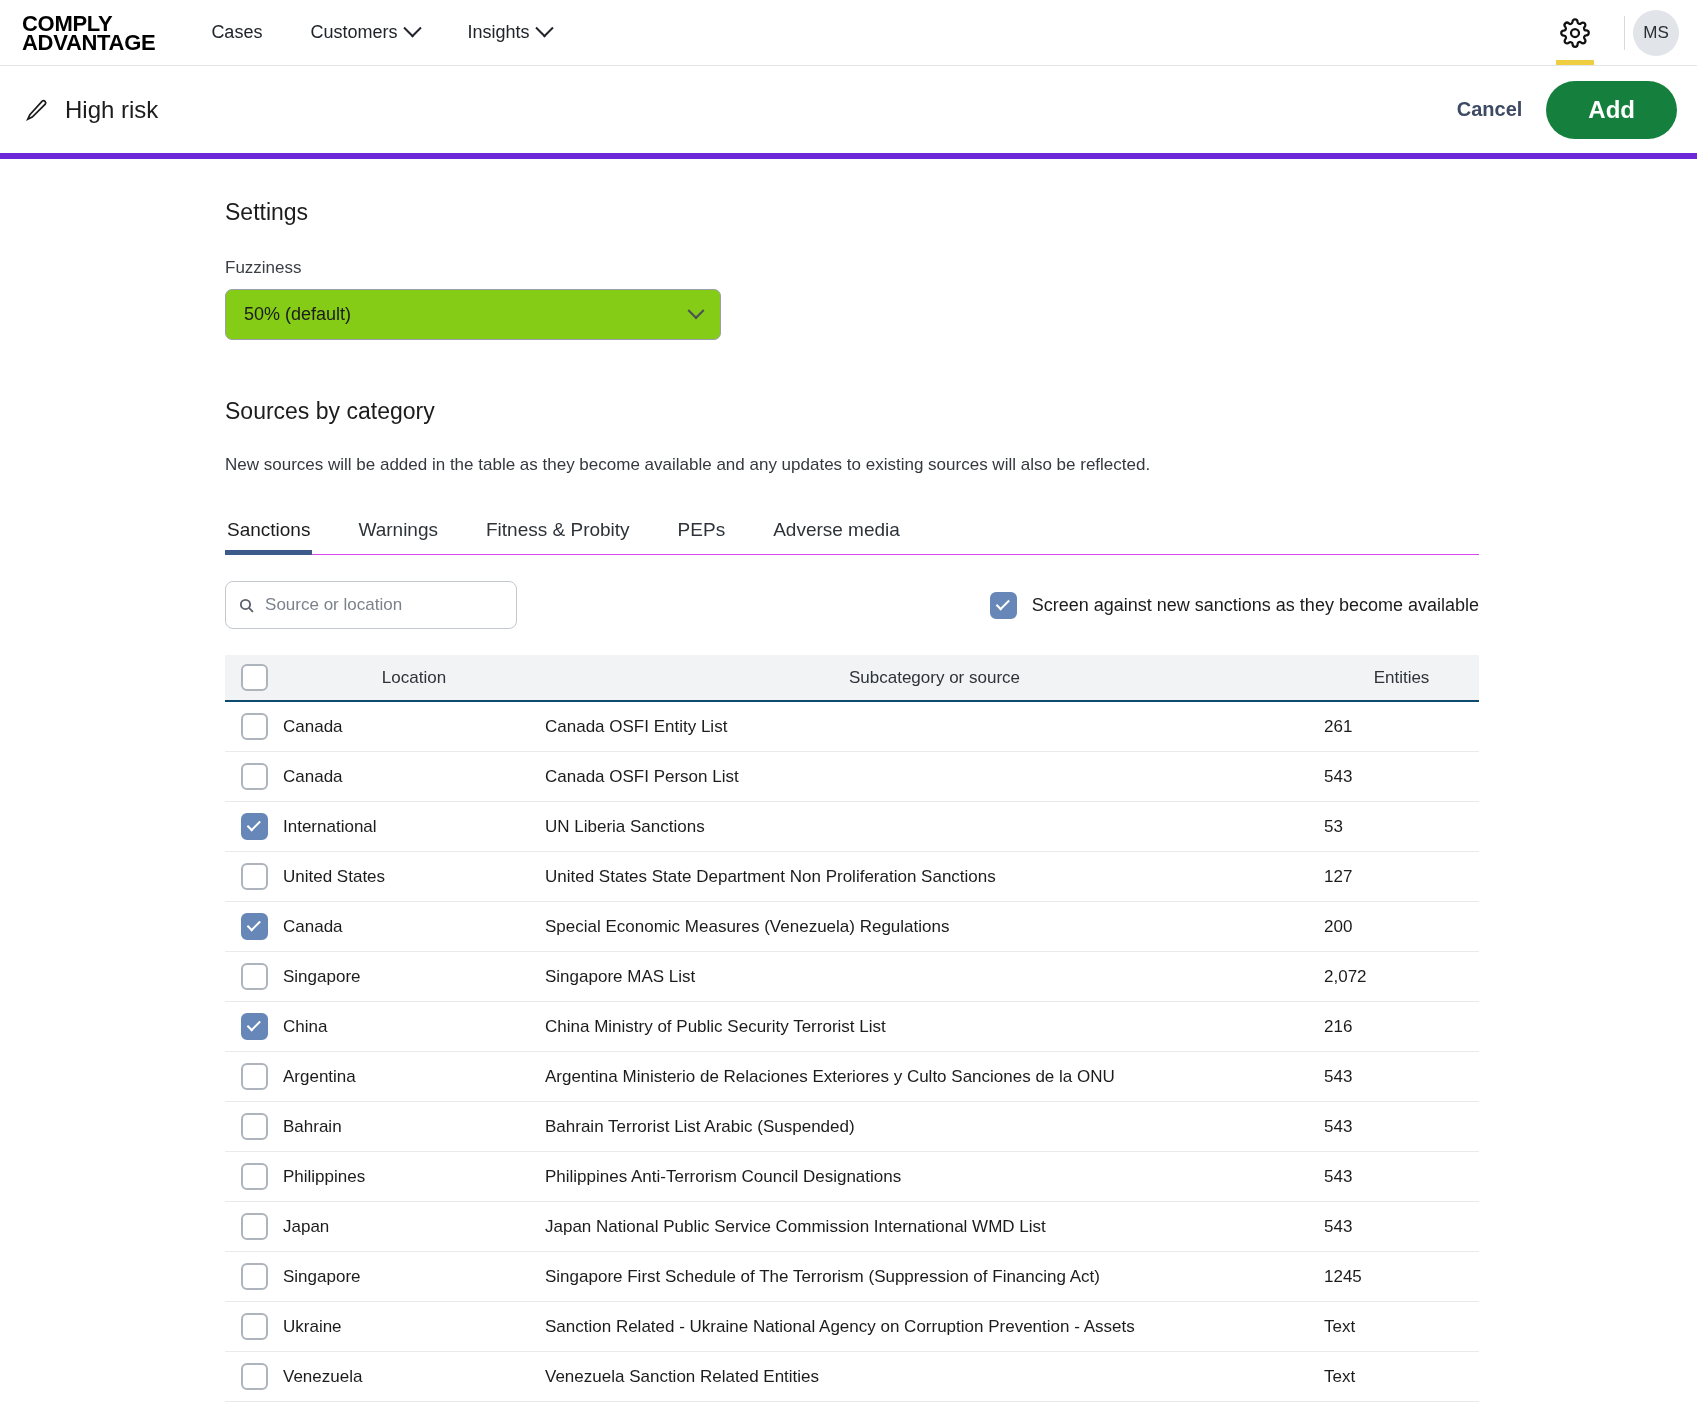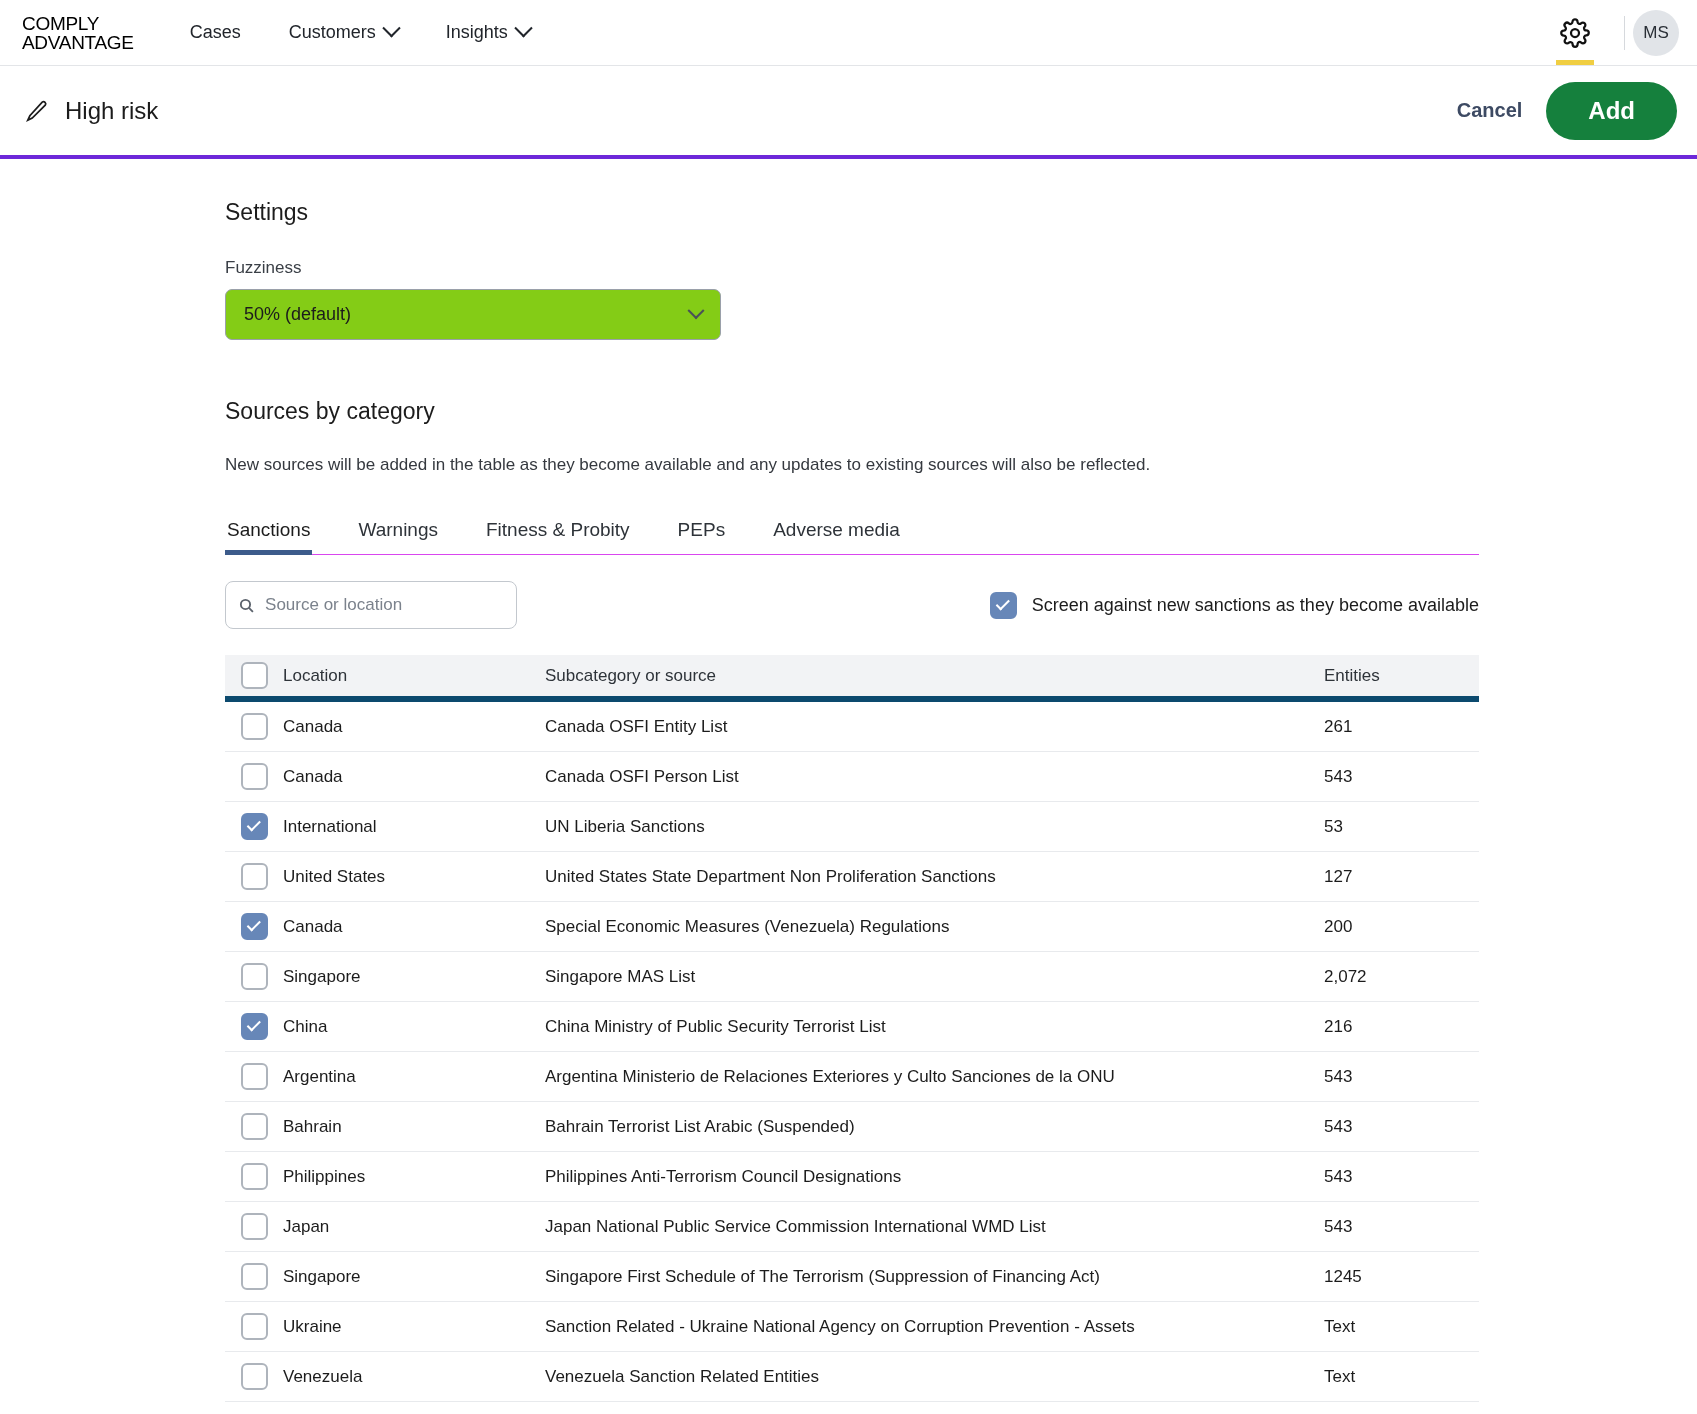--- a/index.html
+++ b/index.html
@@ -16,22 +16,22 @@
   .topbar {
     position: relative;
     height: 66px;
     display: flex;
     align-items: center;
     border-bottom: 1px solid #e3e5e8;
     background: #fff;
   }
   .brand {
     margin-left: 22px;
-    font-weight: 400;
-    font-size: 19px;
+    font-weight: 700;
+    font-size: 22px;
     line-height: 19px;
     letter-spacing: -0.3px;
     color: #000;
     white-space: pre-line;
   }
   .nav-items {
     display: flex;
     align-items: center;
     margin-left: 54px;
     gap: 44px;
@@ -89,21 +89,21 @@
     justify-content: center;
     margin-right: 18px;
     cursor: pointer;
   }
 
   
   .subheader {
     height: 93px;
     display: flex;
     align-items: center;
-    border-bottom: 4px solid #6d28d9;
+    border-bottom: 6px solid #6d28d9;
     padding: 0 20px 0 24px;
     background: #fff;
   }
   .subheader-left {
     display: flex;
     align-items: center;
     gap: 15px;
   }
   .page-title {
     font-size: 24px;
@@ -281,22 +281,23 @@
     width: 1254px;
   }
   .trow {
     display: flex;
     align-items: center;
     height: 50px;
     border-bottom: 1px solid #e8eaed;
   }
   .thead {
     background: #f2f3f5;
-    border-bottom: 6px solid #0c4a6e;
+    border-bottom: 2px solid #0c4a6e;
     height: 47px;
+    text-align: center;
   }
   .c-check {
     width: 58px;
     display: flex;
     align-items: center;
     padding-left: 16px;
   }
   .c-loc {
     width: 262px;
     font-size: 17px;

